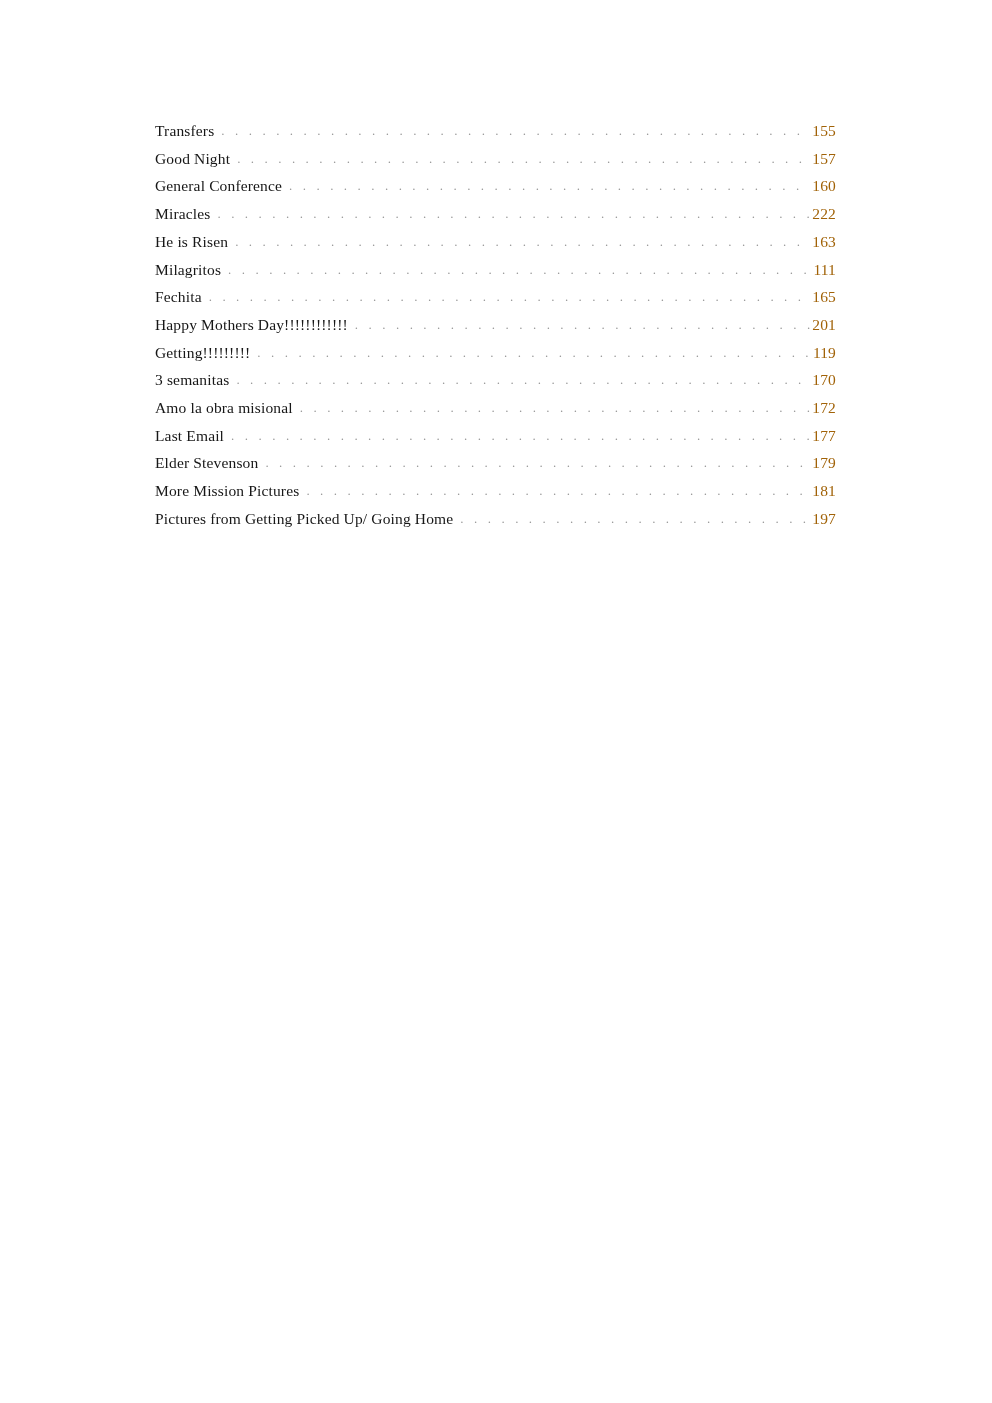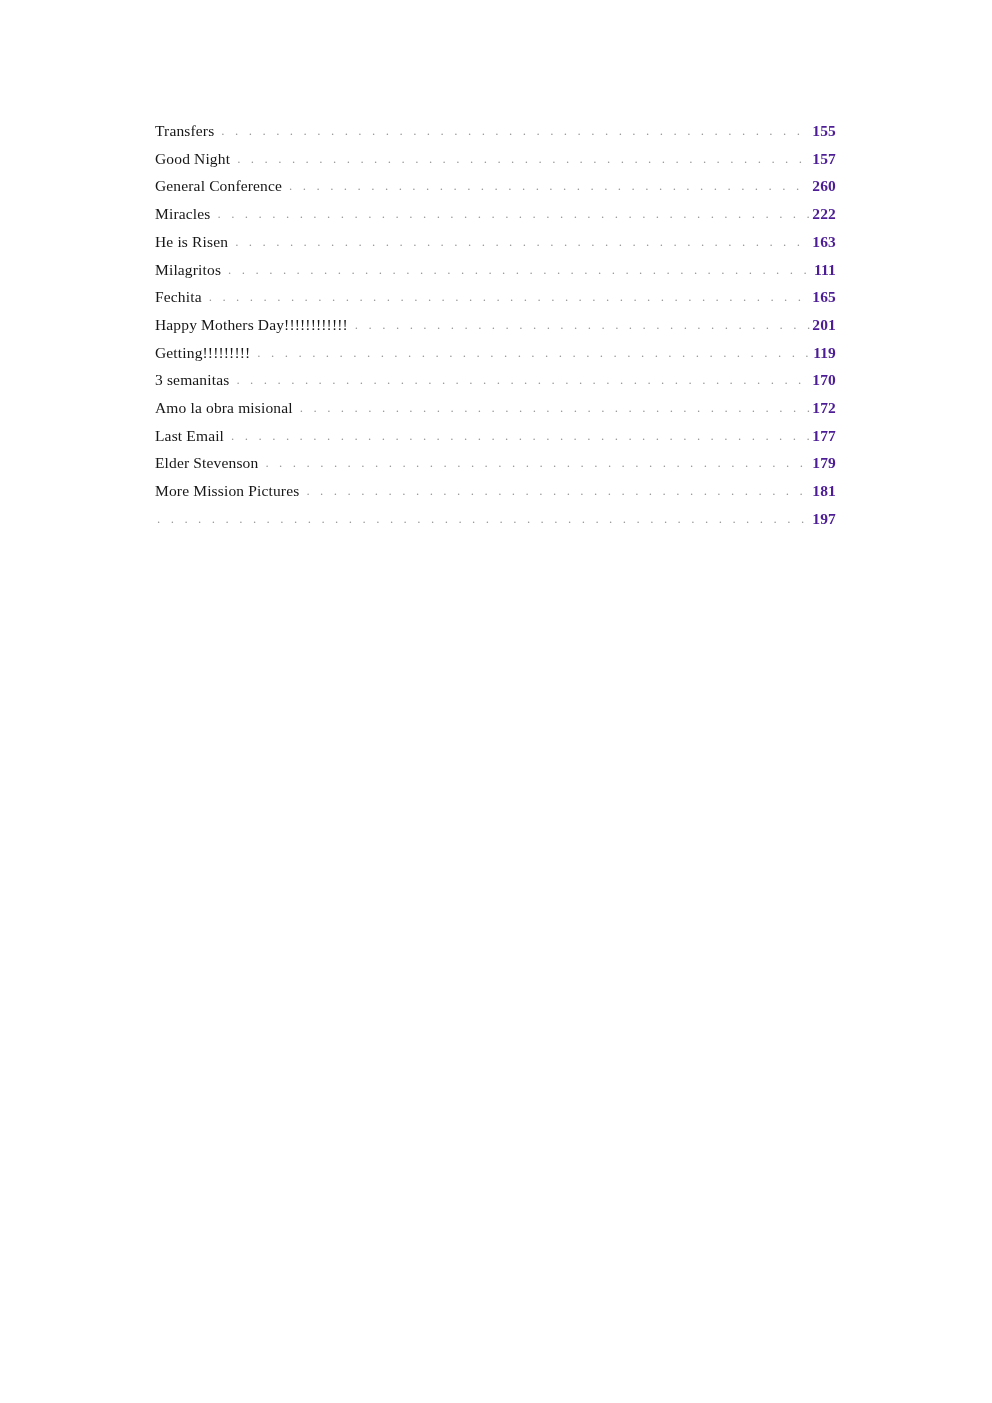--- a/index.html
+++ b/index.html
@@ -51,22 +51,21 @@
     font-size: 13px;
     letter-spacing: 3.6px;
     transform: translateY(-1px);
     padding-left: 2px;
     padding-right: 4px;
   }
   .toc-page {
     flex: 0 0 auto;
     text-align: right;
     min-width: 26px;
-    color: #4c1d95;
-    font-weight: bold;
+    color: #a16207;
   }
 </style>
 </head>
 <body>
 
 <div class="page">
   <div class="toc">
 
     <div class="toc-entry">
       <span class="toc-title">Transfers</span>
@@ -76,21 +75,21 @@
 
     <div class="toc-entry">
       <span class="toc-title">Good Night</span>
       <span class="toc-dots">. . . . . . . . . . . . . . . . . . . . . . . . . . . . . . . . . . . . . . . . . . . . . . . . . . . . . . . . . . . . . . . . . . . . . . . . . . . . . . . . . . . . . . . . . . . . . . . . . . . . . . . . . . . . . . . . . . . .</span>
       <span class="toc-page">157</span>
     </div>
 
     <div class="toc-entry">
       <span class="toc-title">General Conference</span>
       <span class="toc-dots">. . . . . . . . . . . . . . . . . . . . . . . . . . . . . . . . . . . . . . . . . . . . . . . . . . . . . . . . . . . . . . . . . . . . . . . . . . . . . . . . . . . . . . . . . . . . . . . . . . . . . . . . . . . . . . . . . . . .</span>
-      <span class="toc-page">260</span>
+      <span class="toc-page">160</span>
     </div>
 
     <div class="toc-entry">
       <span class="toc-title">Miracles</span>
       <span class="toc-dots">. . . . . . . . . . . . . . . . . . . . . . . . . . . . . . . . . . . . . . . . . . . . . . . . . . . . . . . . . . . . . . . . . . . . . . . . . . . . . . . . . . . . . . . . . . . . . . . . . . . . . . . . . . . . . . . . . . . .</span>
       <span class="toc-page">222</span>
     </div>
 
     <div class="toc-entry">
       <span class="toc-title">He is Risen</span>
@@ -146,18 +145,19 @@
       <span class="toc-page">179</span>
     </div>
 
     <div class="toc-entry">
       <span class="toc-title">More Mission Pictures</span>
       <span class="toc-dots">. . . . . . . . . . . . . . . . . . . . . . . . . . . . . . . . . . . . . . . . . . . . . . . . . . . . . . . . . . . . . . . . . . . . . . . . . . . . . . . . . . . . . . . . . . . . . . . . . . . . . . . . . . . . . . . . . . . .</span>
       <span class="toc-page">181</span>
     </div>
 
     <div class="toc-entry">
+      <span class="toc-title">Pictures from Getting Picked Up/ Going Home</span>
       <span class="toc-dots">. . . . . . . . . . . . . . . . . . . . . . . . . . . . . . . . . . . . . . . . . . . . . . . . . . . . . . . . . . . . . . . . . . . . . . . . . . . . . . . . . . . . . . . . . . . . . . . . . . . . . . . . . . . . . . . . . . . .</span>
       <span class="toc-page">197</span>
     </div>
 
   </div>
 </div>
 
 </body></html>

